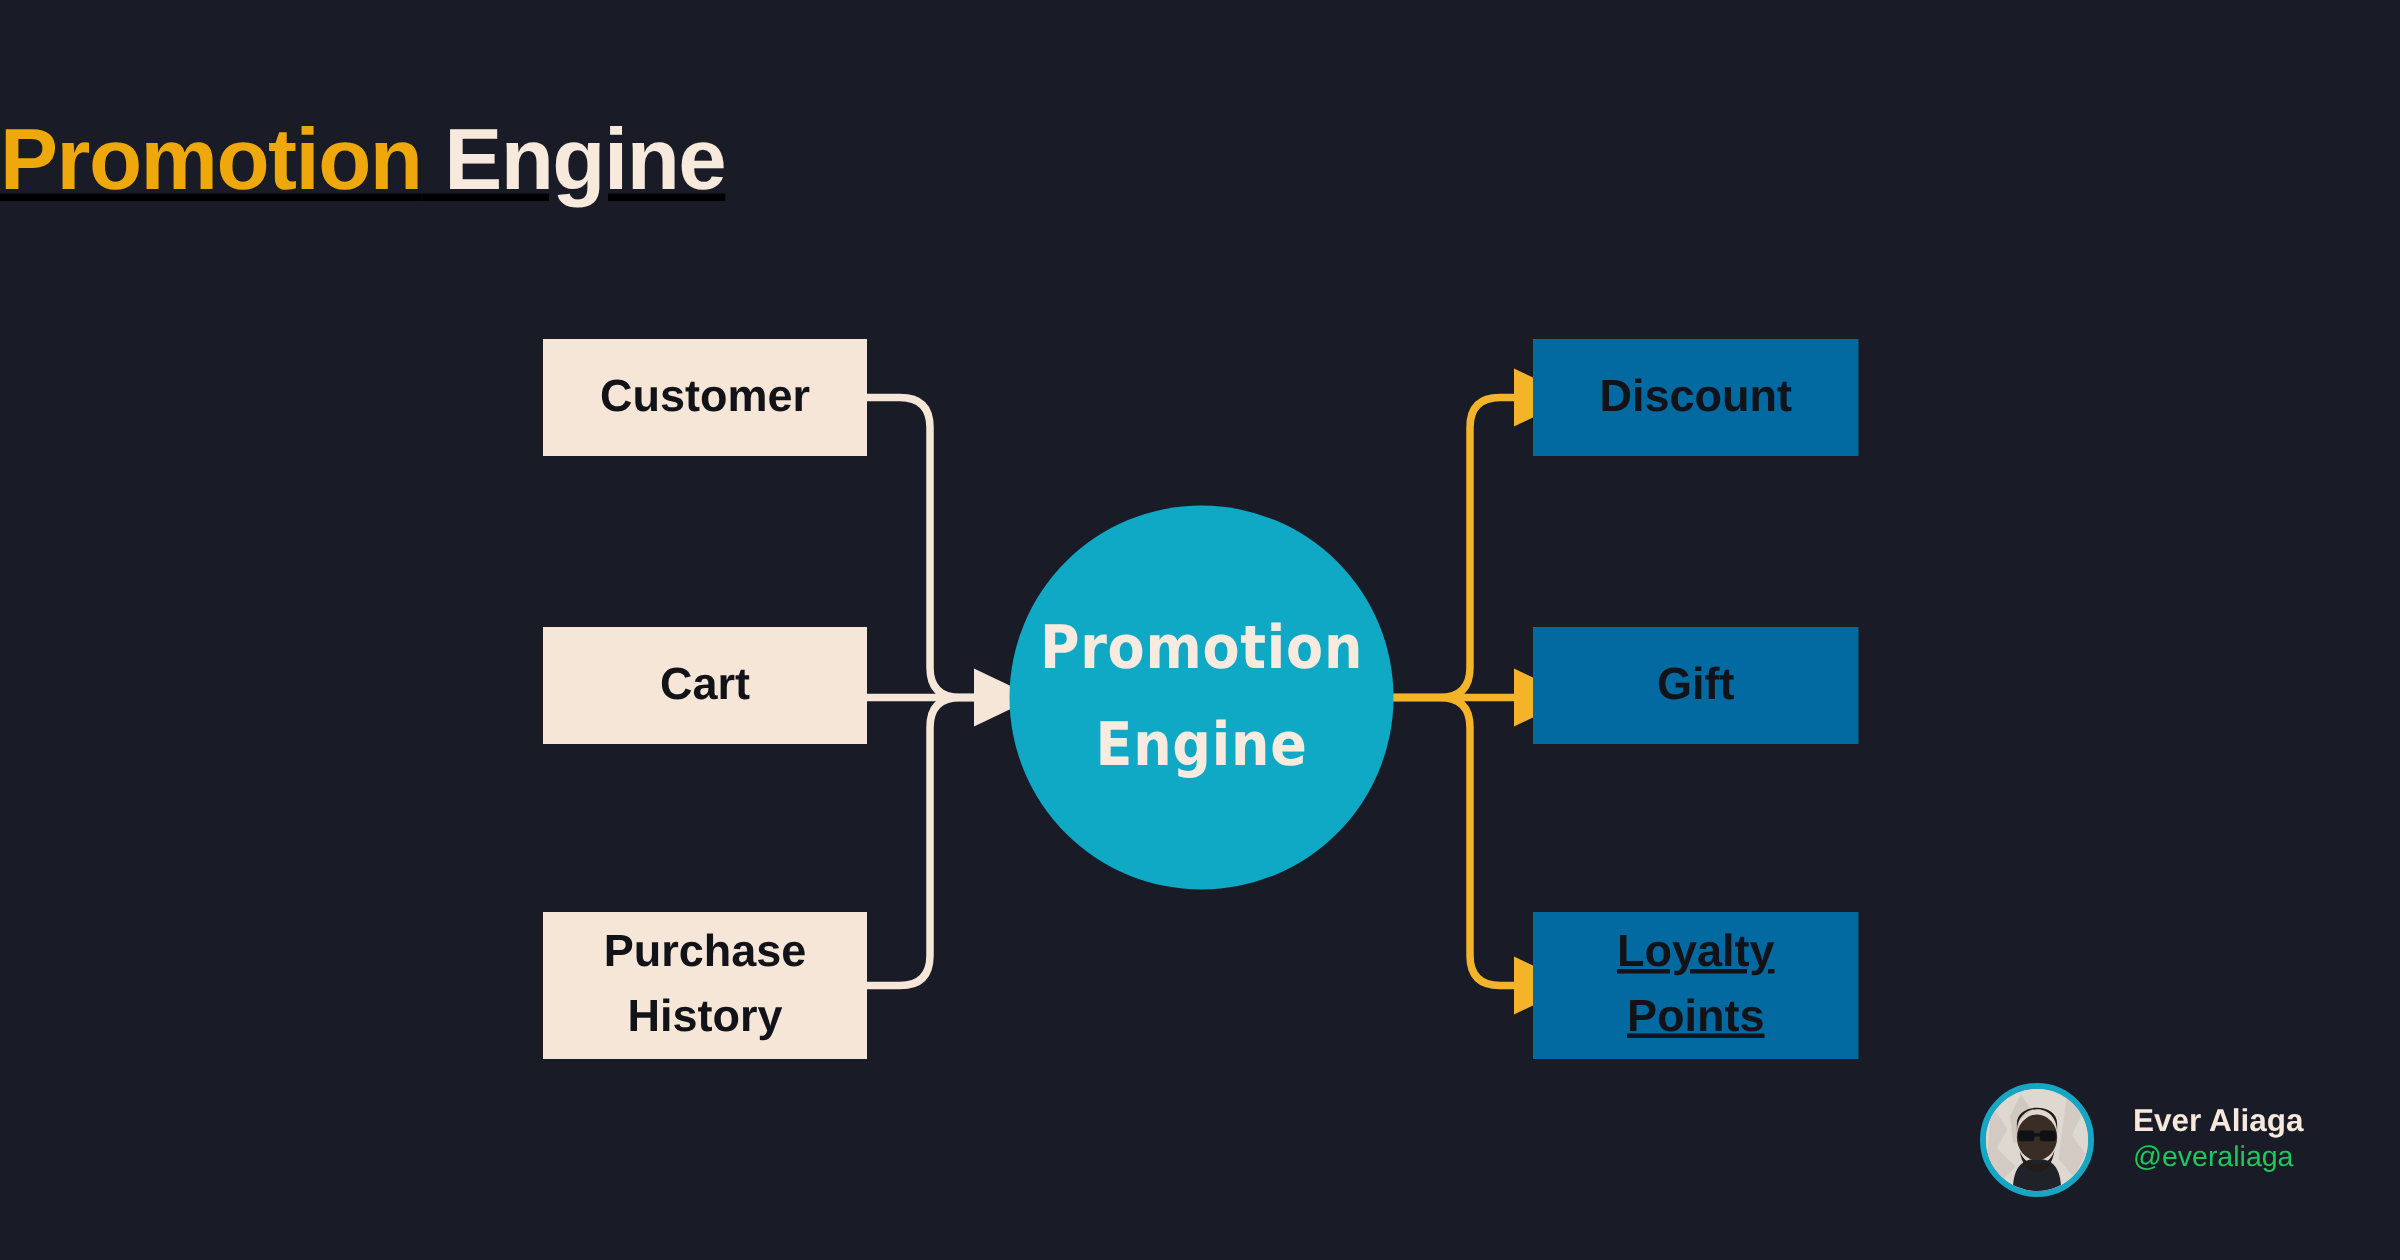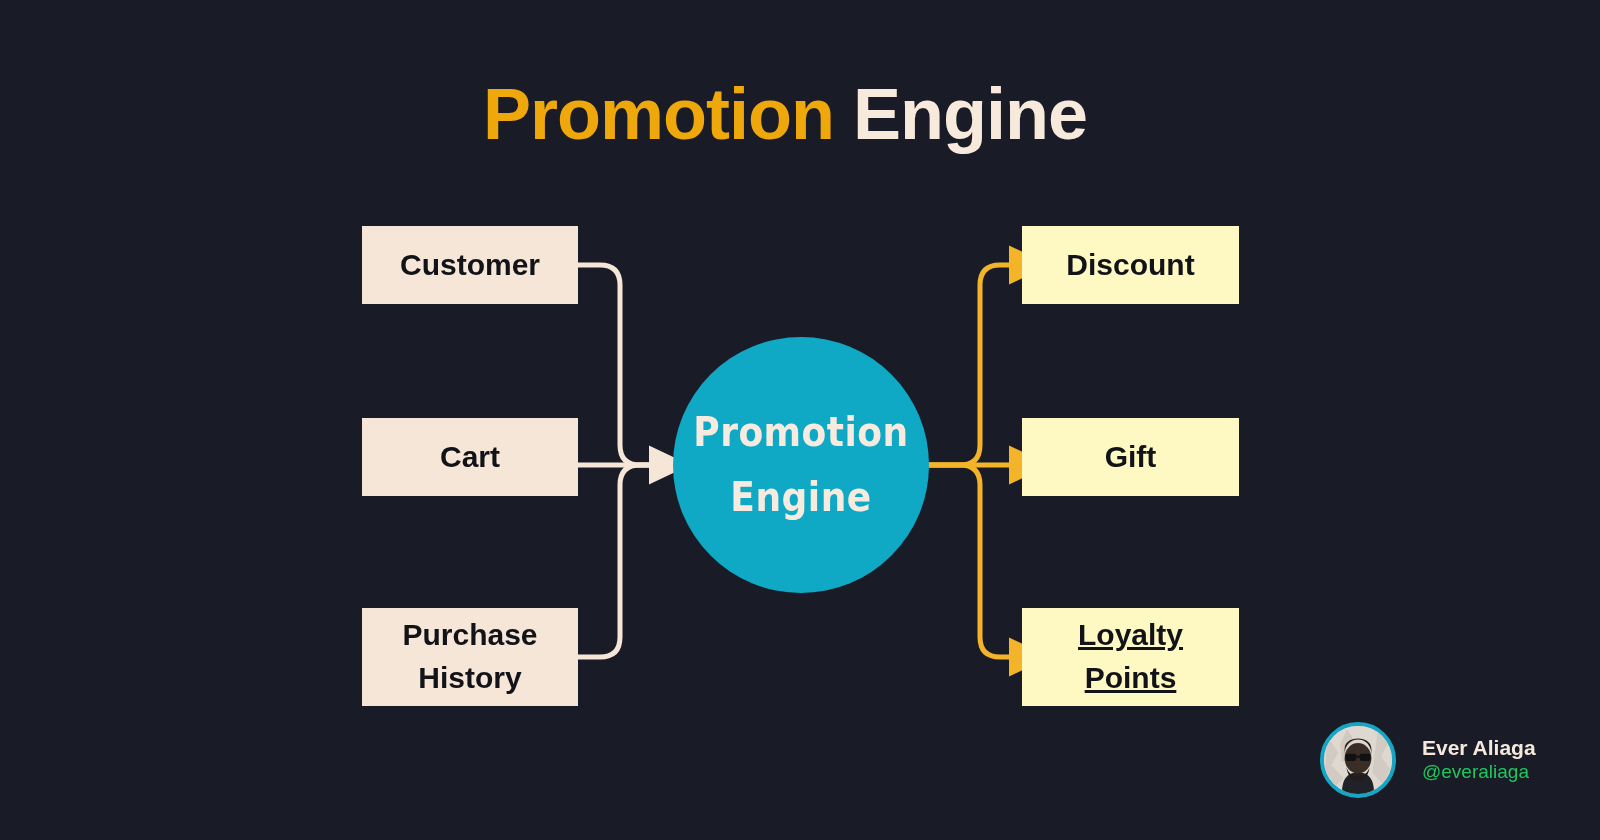--- a/index.html
+++ b/index.html
@@ -17,26 +17,27 @@
     background: #191c26;
     overflow: hidden;
   }
 
   
   #title {
     position: absolute;
     left: 0;
     top: 78px;
     width: 1570px;
-    text-align: center;
-    font-size: 72px;
+    text-align: left;
+    font-size: 58px;
     font-weight: bold;
     letter-spacing: -1px;
     line-height: 1.0;
     white-space: nowrap;
+    text-decoration: underline;
   }
   #title .word-accent { color: #efa80b; }
   #title .word-plain  { color: #f7e9dc; }
 
   
   #wires {
     position: absolute;
     left: 0; top: 0;
     width: 1600px;
     height: 840px;
@@ -51,21 +52,21 @@
     justify-content: center;
     text-align: center;
     font-weight: bold;
     font-size: 30px;
     line-height: 1.42;
     color: #111318;
     box-sizing: border-box;
     padding: 4px 8px;
   }
   .node.input  { background: #f6e6d8; }
-  .node.output { background: #fef9c3; }
+  .node.output { background: #0369a1; }
 
   #node-customer { left: 362px; top: 226px; width: 216px; height: 78px; text-align: right; }
   #node-cart     { left: 362px; top: 418px; width: 216px; height: 78px; }
   #node-history  { left: 362px; top: 608px; width: 216px; height: 98px; }
 
   #node-discount { left: 1022px; top: 226px; width: 217px; height: 78px; }
   #node-gift     { left: 1022px; top: 418px; width: 217px; height: 78px; }
   #node-loyalty  { left: 1022px; top: 608px; width: 217px; height: 98px; text-decoration: underline; }
 
   

